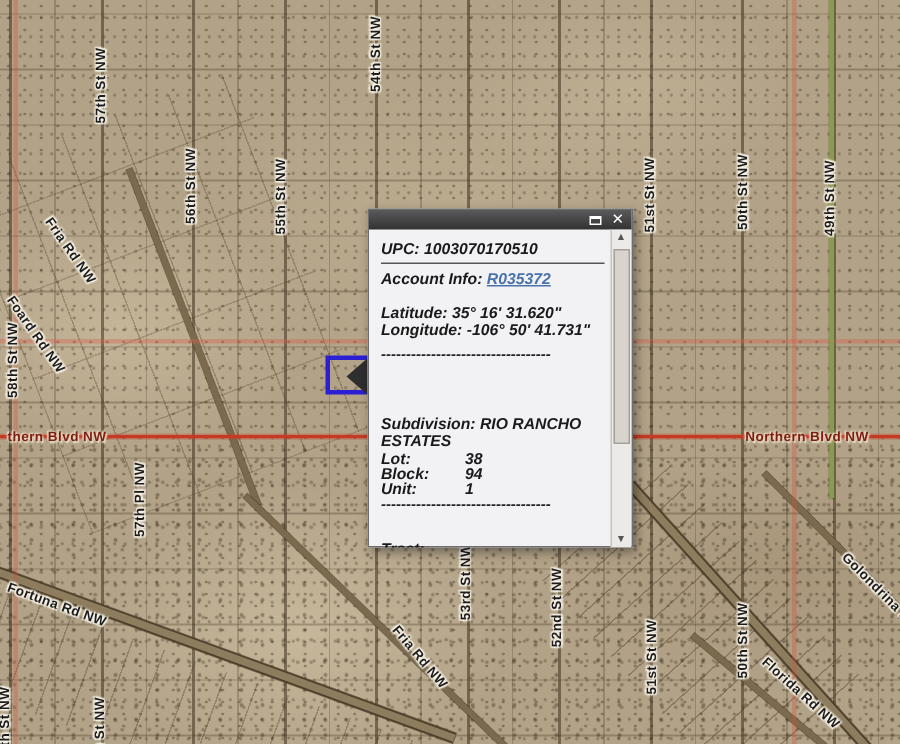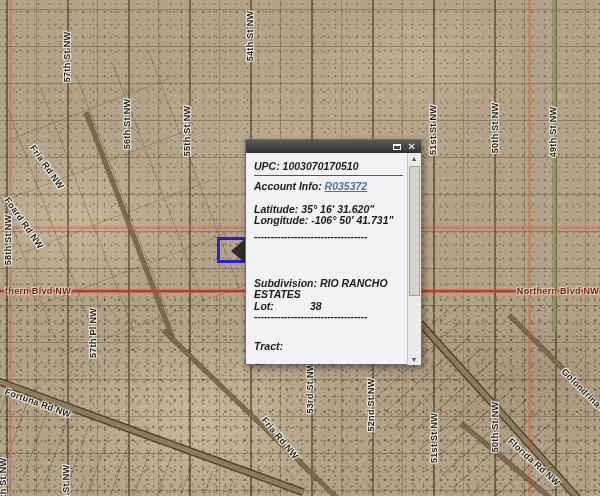--- a/index.html
+++ b/index.html
@@ -151,21 +151,21 @@
       <div class="lbl lbl-street" style="left: 434px; top: 438px; transform: translate(-50%, -50%) rotate(-90deg);">51st St NW</div>
       <div class="lbl lbl-street" style="left: 495px; top: 427px; transform: translate(-50%, -50%) rotate(-90deg);">50th St NW</div>
       <div class="lbl lbl-street" style="left: 3px; top: 483px; transform: translate(-50%, -50%) rotate(-90deg);">58th St NW</div>
       <div class="lbl lbl-street" style="left: 66px; top: 490px; transform: translate(-50%, -50%) rotate(-90deg);">57th St NW</div>
       <div class="lbl lbl-road" style="left: 47px; top: 167px; transform: translate(-50%, -50%) rotate(55deg);">Fria Rd NW</div>
       <div class="lbl lbl-road" style="left: 24px; top: 223px; transform: translate(-50%, -50%) rotate(55deg);">Foard Rd NW</div>
       <div class="lbl lbl-road" style="left: 38px; top: 403px; transform: translate(-50%, -50%) rotate(20deg);">Fortuna Rd NW</div>
       <div class="lbl lbl-road" style="left: 280px; top: 438px; transform: translate(-50%, -50%) rotate(50deg);">Fria Rd NW</div>
       <div class="lbl lbl-road" style="left: 593px; top: 400px; transform: translate(-50%, -50%) rotate(45deg);">Golondrina Rd NW</div>
       <div class="lbl lbl-road" style="left: 534px; top: 462px; transform: translate(-50%, -50%) rotate(42deg);">Florida Rd NW</div>
-      <div class="lbl lbl-blvd" style="left: 558px; top: 291px; transform: translate(-50%, -50%) rotate(0deg);">Northern Blvd NW</div>
+      <div class="lbl lbl-blvd" style="left: 538px; top: 291px; transform: translate(-50%, -50%) rotate(0deg);">Northern Blvd NW</div>
       <div class="lbl lbl-blvd" style="left: 38px; top: 291px; transform: translate(-50%, -50%) rotate(0deg);">thern Blvd NW</div>
     </div>
 
   <div class="sel-parcel"></div>
   <div class="popup-pointer"></div>
 
   <div class="popup">
     <div class="popup-titlebar">
       <span class="btn-max" title=""></span>
       <span class="btn-close">✕</span>
@@ -179,20 +179,28 @@
       <div class="row-lat"><span>Latitude:</span>
         <span>35° 16' 31.620"</span></div>
       <div class="row-lon"><span>Longitude:</span>
         <span>-106° 50' 41.731"</span></div>
       <div class="dash dash1">----------------------------------</div>
       <div class="row-subdiv">Subdivision: RIO RANCHO ESTATES</div>
       <div class="field">
         <span class="fl">Lot:</span>
         <span>38</span>
         </div>
+      <div class="field">
+        <span class="fl">Block:</span>
+        <span>94</span>
+        </div>
+      <div class="field">
+        <span class="fl">Unit:</span>
+        <span>1</span>
+        </div>
       <div class="dash dash2">----------------------------------</div>
       <div class="row-tract">Tract:</div>
       <div class="row-note">Please Note: Latitude and Longitude is the approximate center of the parcel shown</div>
 
       <div class="sb">
         <div class="sb-up">▲</div>
         <div class="sb-thumb"></div>
         <div class="sb-down">▼</div>
       </div>
     </div>

